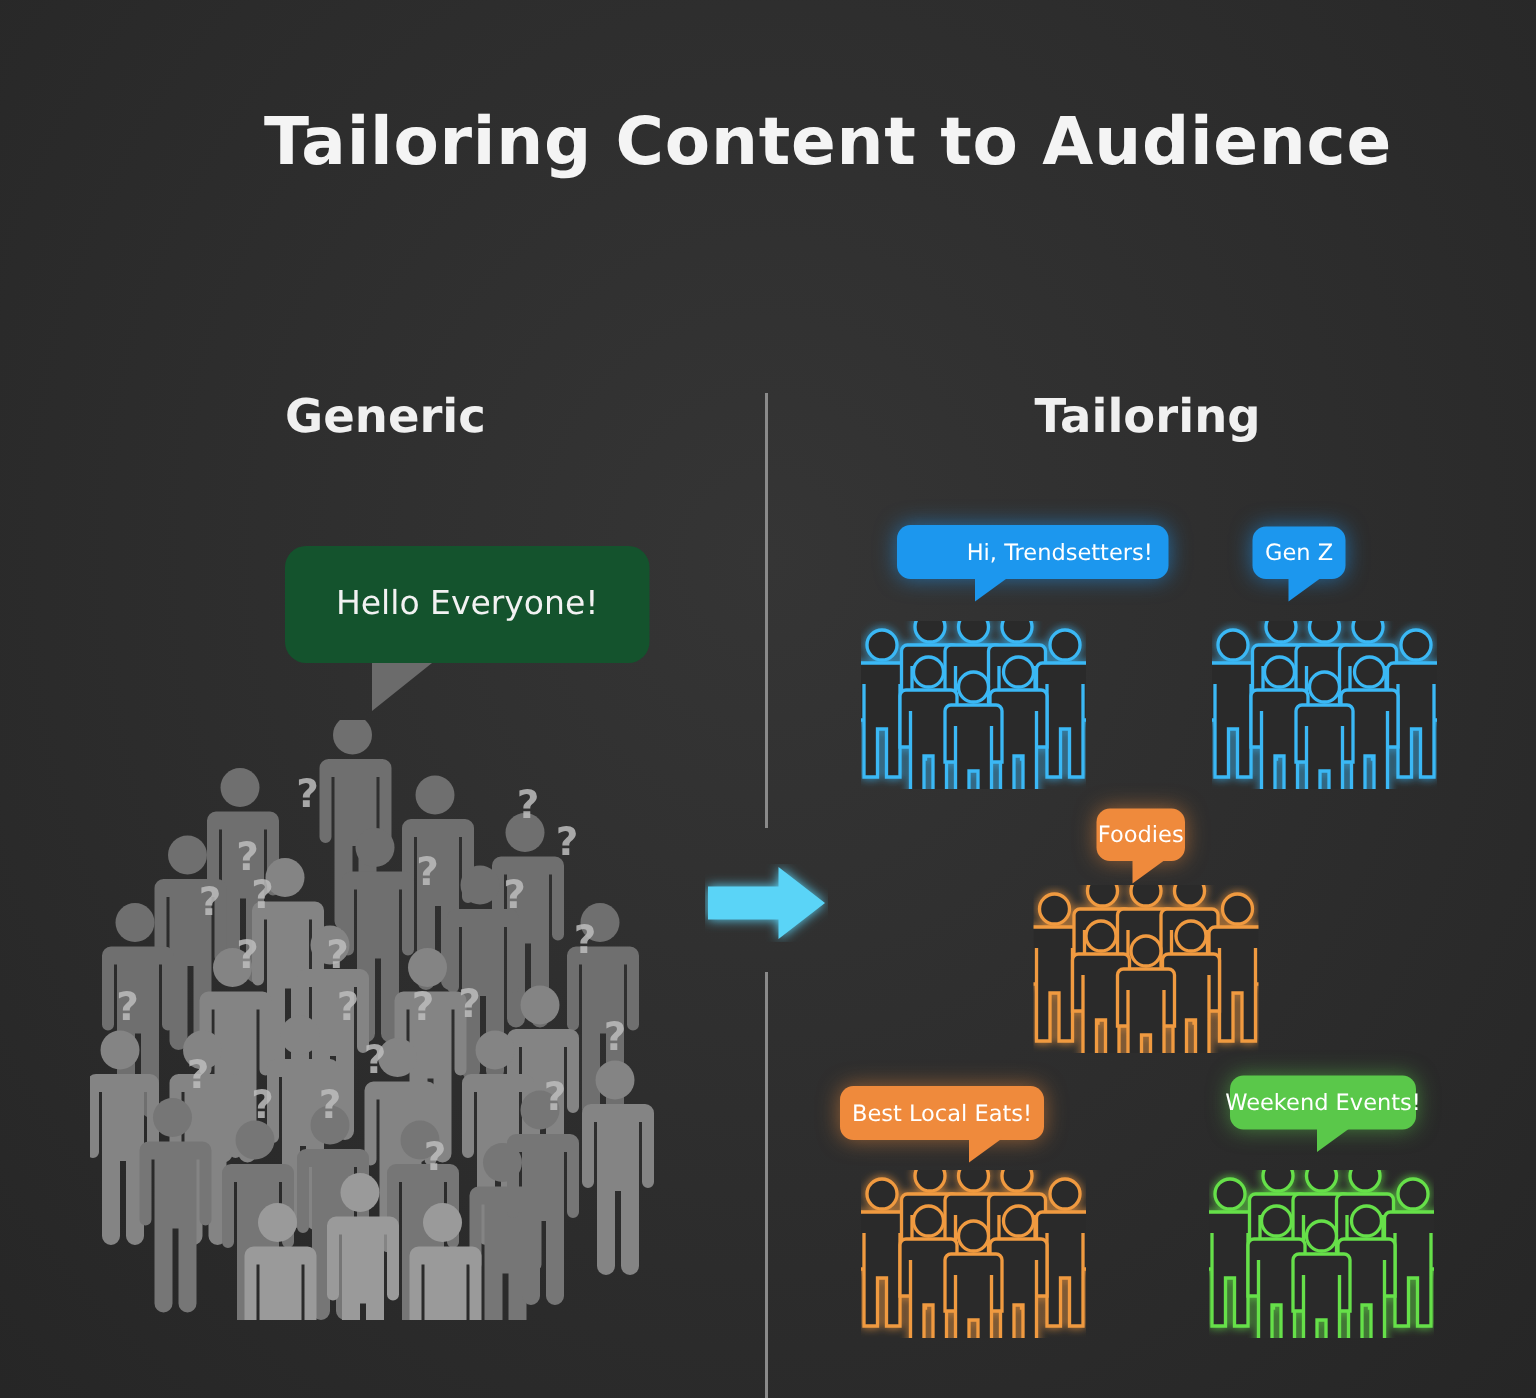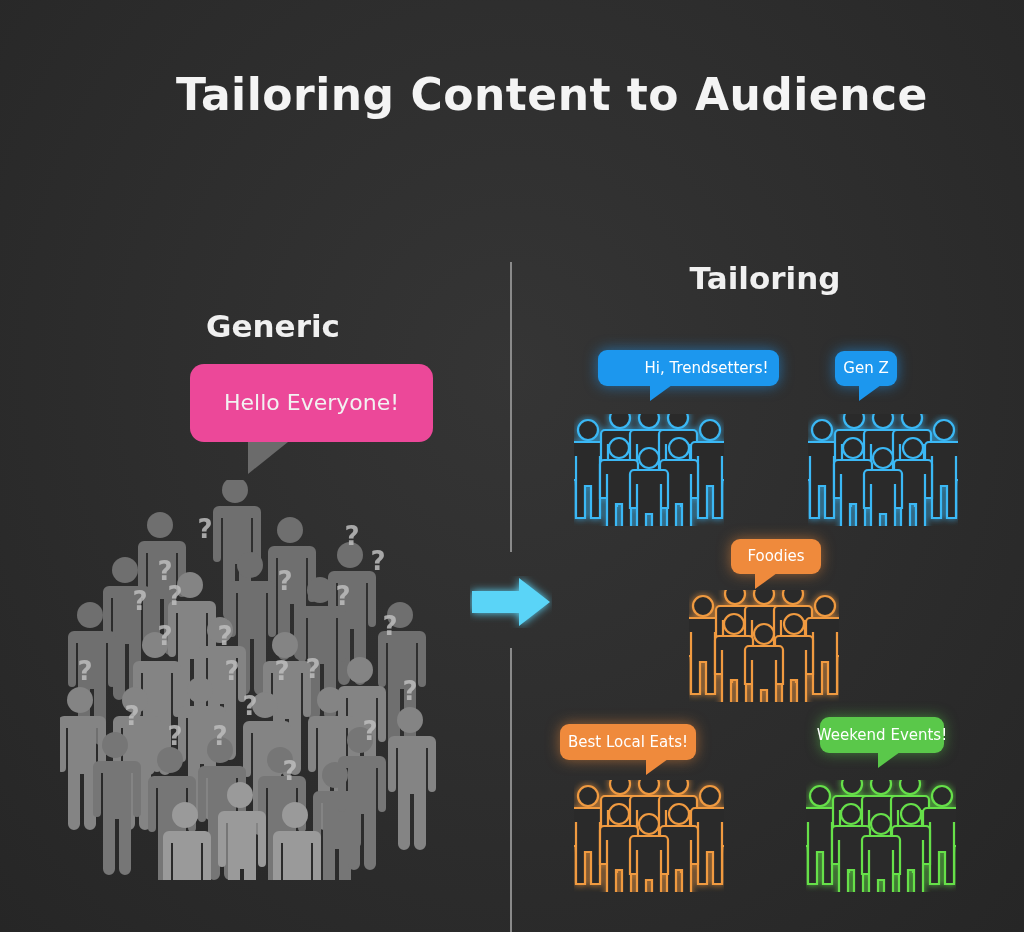--- a/index.html
+++ b/index.html
@@ -3,39 +3,39 @@
 <meta charset="utf-8">
 <style>
   html,body{margin:0;padding:0;}
   body{width:1024px;height:932px;background:#2e2e2e;position:relative;overflow:hidden;font-family:"DejaVu Sans","Liberation Sans",sans-serif;}
   .bg{position:absolute;inset:0;background:radial-gradient(ellipse at 50% 40%,#353535 0%,#2c2c2c 60%,#262626 100%);}
   .title{position:absolute;left:0;width:1024px;top:66px;text-align:center;color:#f4f4f4;font-weight:bold;font-size:44px;line-height:58px;letter-spacing:0.5px;margin-left:40px;}
   .col-head{position:absolute;top:258px;color:#f0f0f0;font-weight:bold;font-size:31px;line-height:40px;text-align:center;}
   .divider{position:absolute;left:510px;width:2px;background:#8a8a8a;}
   .bubble{position:absolute;border-radius:9px;color:#fff;font-size:15px;line-height:1;display:flex;align-items:center;justify-content:center;white-space:nowrap;}
   .bubble .tail{position:absolute;bottom:-15px;width:0;height:0;border-top:16px solid transparent;border-right:22px solid transparent;}
-  .generic-bubble{background:#ec4899;color:#f2f2f2;font-size:22px;border-radius:14px;}
+  .generic-bubble{background:#14532d;color:#f2f2f2;font-size:22px;border-radius:14px;}
   .generic-bubble .tail{bottom:-32px;border-top-width:32px;border-right-width:40px;}
   .blue{background:#1c97ee;box-shadow:0 0 14px rgba(30,150,240,0.6);}
   .orange{background:#ef8a3c;box-shadow:0 0 14px rgba(240,140,60,0.55);}
   .green{background:#5ac84a;box-shadow:0 0 14px rgba(90,200,74,0.55);}
   .group{position:absolute;}
   .arrow{position:absolute;left:470px;top:576px;}
   .crowd{position:absolute;left:60px;top:480px;width:390px;height:400px;}
 </style>
 </head>
 <body>
 
 <div class="bg"></div>
 
 <div class="title">
   <div>Tailoring Content to Audience</div>
 </div>
 
-<div class="col-head" style="left:168px;width:210px;margin-top:48px;">Generic</div>
+<div class="col-head" style="left:152px;width:210px;">Generic</div>
 
 <div class="bubble generic-bubble" style="left:190px;top:364px;width:243px;height:78px;">
   <span>Hello Everyone!</span>
   <span class="tail" style="left:58px;border-top-color:#6b6b6b;"></span>
 </div>
 
 <svg class="crowd" viewBox="0 0 390 400">
   <defs>
     <g id="gp">
       <circle cx="0" cy="-50" r="13"></circle>
@@ -158,21 +158,21 @@
 </svg>
 
 <div class="bubble blue" style="left:835px;top:351px;width:62px;height:35px;">
   <span>Gen Z</span>
   <span class="tail" style="left:24px;border-top-color:#1c97ee;"></span>
 </div>
 <svg class="group" style="left:808px;top:414px;" width="150" height="112" viewBox="0 0 150 112">
   <use href="#grp" fill="#2c2c2c" stroke="#3ab8f5" stroke-width="2.2" filter="url(#glow)"></use>
 </svg>
 
-<div class="bubble orange" style="left:731px;top:539px;width:90px;height:35px;">
+<div class="bubble orange" style="left:731px;top:539px;width:59px;height:35px;">
   <span>Foodies</span>
   <span class="tail" style="left:24px;border-top-color:#ef8a3c;"></span>
 </div>
 <svg class="group" style="left:689px;top:590px;" width="150" height="112" viewBox="0 0 150 112">
   <use href="#grp" fill="#2c2c2c" stroke="#f09a40" stroke-width="2.2" filter="url(#glow)"></use>
 </svg>
 
 <div class="bubble orange" style="left:560px;top:724px;width:136px;height:36px;">
   <span>Best Local Eats!</span>
   <span class="tail" style="left:86px;border-top-color:#ef8a3c;"></span>

